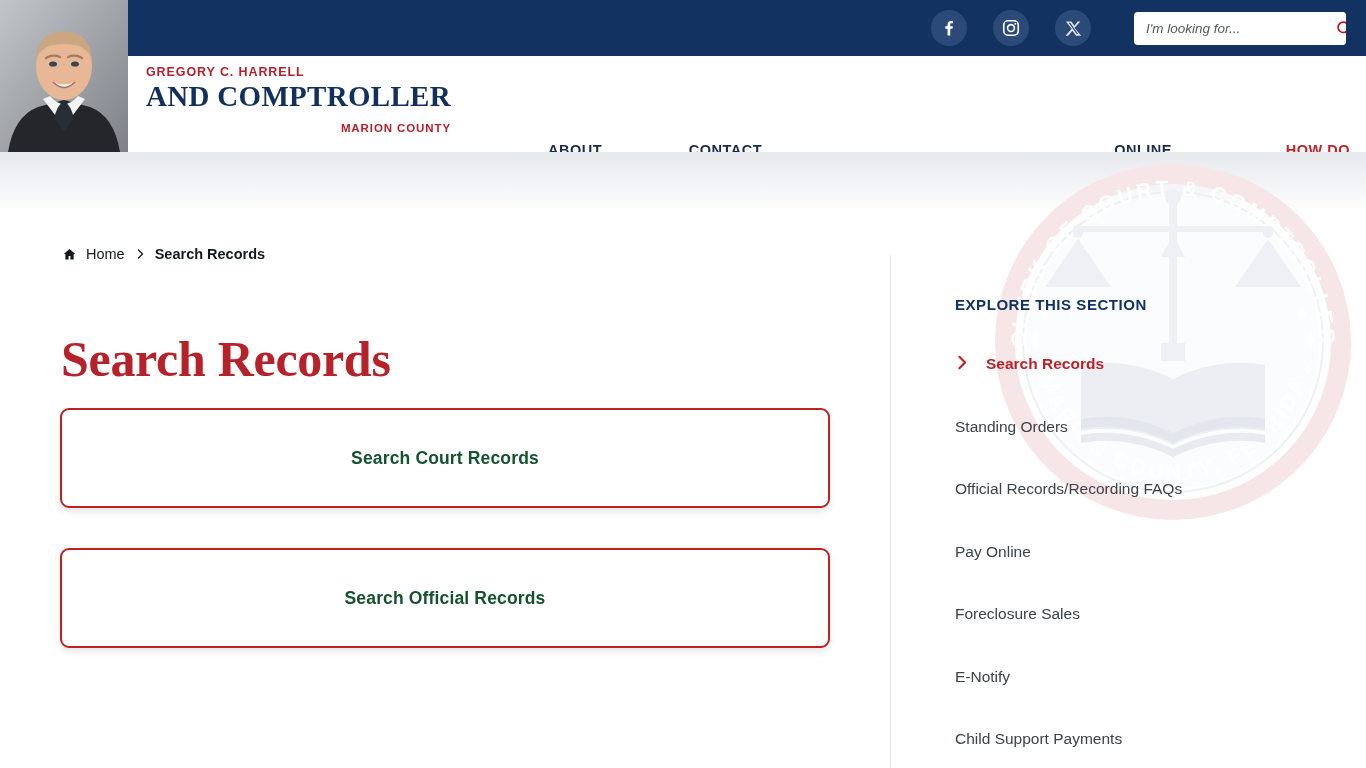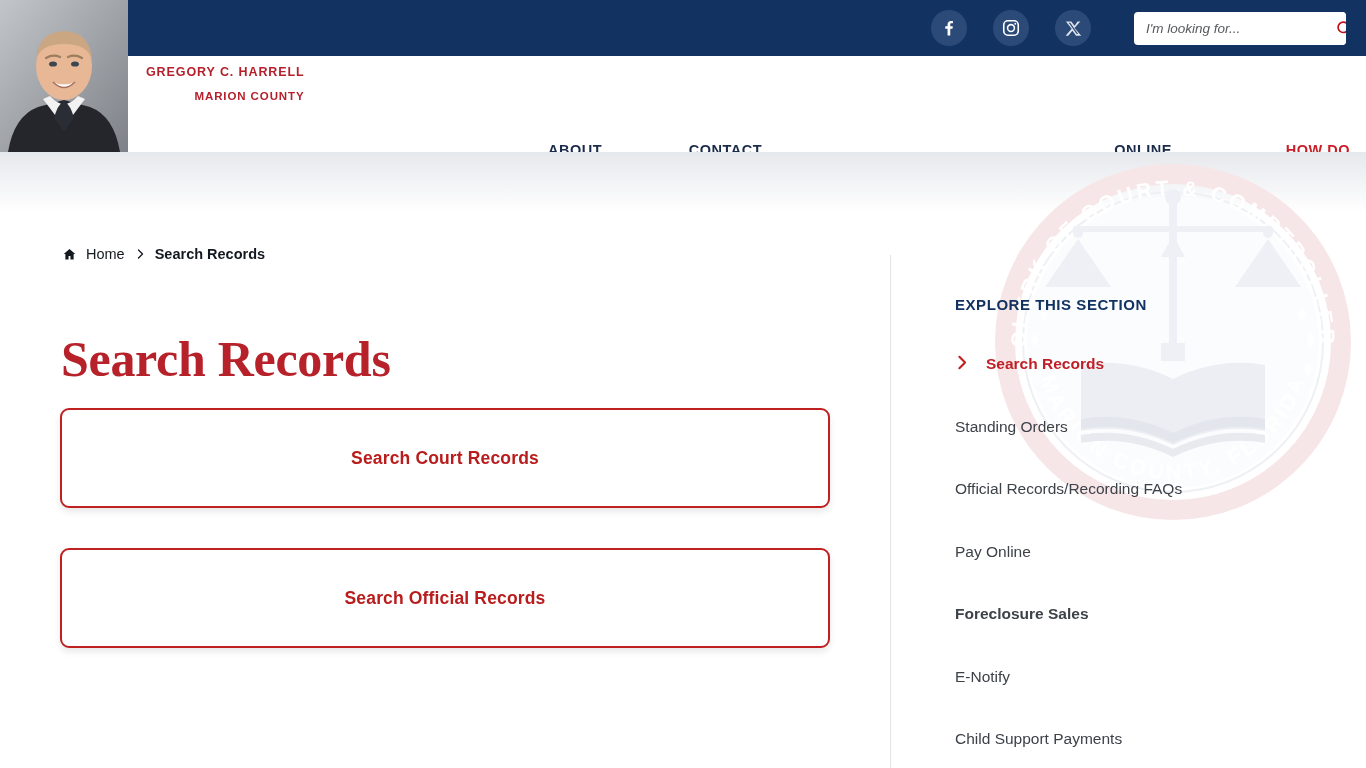--- a/index.html
+++ b/index.html
@@ -155,21 +155,21 @@
     position: absolute; left: 60px;
     width: 770px; height: 100px;
     border: 2px solid #bf2020;
     border-radius: 9px;
     background: #ffffff;
     box-shadow: 0 4px 7px rgba(0,0,0,0.09);
     display: flex; align-items: center; justify-content: center;
     cursor: pointer;
   }
   .card-label {
-    font-size: 17.5px; font-weight: bold; color: #b91c1c;
+    font-size: 17.5px; font-weight: bold; color: #14532d;
     letter-spacing: 0.15px;
   }
   #card-0 { top: 256px; }
   #card-1 { top: 396px; justify-content: center; }
 
   
   .sidebar { position: absolute; left: 955px; top: 0; width: 400px; }
   .sidebar-title {
     position: absolute; left: 0; top: 144px;
     font-size: 15px; font-weight: bold; letter-spacing: 0.55px;
@@ -249,20 +249,21 @@
       <ellipse cx="75" cy="64" rx="4" ry="2.6" fill="#3c4650"></ellipse>
       <path d="M46 58 q7-4 14-1" stroke="#9c7d5e" stroke-width="2.2" fill="none" stroke-linecap="round"></path>
       <path d="M68 57 q7-3 14 1" stroke="#9c7d5e" stroke-width="2.2" fill="none" stroke-linecap="round"></path>
       <path d="M53 82 q11 10 22 0 q-11 5 -22 0z" fill="#ffffff"></path>
       <path d="M53 82 q11 11 22 0" stroke="#a8715f" stroke-width="1.6" fill="none"></path>
     </svg>
   </div>
 
   <div class="logo">
     <div class="l1">GREGORY C. HARRELL</div>
+    <div class="l2">AND COMPTROLLER</div>
     <div class="l3">MARION COUNTY</div>
   </div>
 
   <nav class="nav" id="nav">
       <a class="navitem" style="left: 20px; width: 80px;">
         <span class="navlabel">ABOUT<br>US</span>
         <span class="chev"><svg width="12" height="12" viewBox="0 0 24 24" aria-hidden="true">
             <polyline points="5,9 12,16 19,9" fill="none" stroke="#1b2b4b" stroke-width="2.4" stroke-linecap="round" stroke-linejoin="round"></polyline>
           </svg></span>
       </a>
@@ -378,21 +379,21 @@
         </a>
         <a class="side-item" style="top: 263px;">
           <span class="side-label">Standing Orders</span>
         </a>
         <a class="side-item" style="top: 325px;">
           <span class="side-label">Official Records/Recording FAQs</span>
         </a>
         <a class="side-item" style="top: 388px;">
           <span class="side-label">Pay Online</span>
         </a>
-        <a class="side-item" style="top: 450px; font-weight: bold;">
+        <a class="side-item" style="top: 450px;">
           <span class="side-label">Foreclosure Sales</span>
         </a>
         <a class="side-item" style="top: 513px;">
           <span class="side-label">E-Notify</span>
         </a>
         <a class="side-item" style="top: 575px;">
           <span class="side-label">Child Support Payments</span>
         </a>
       </div>
   </aside>

